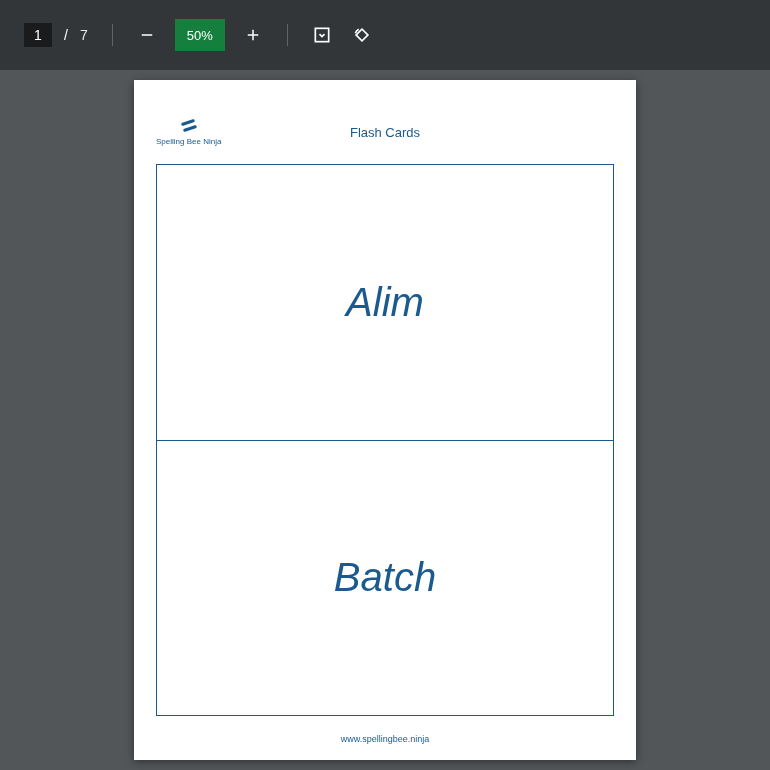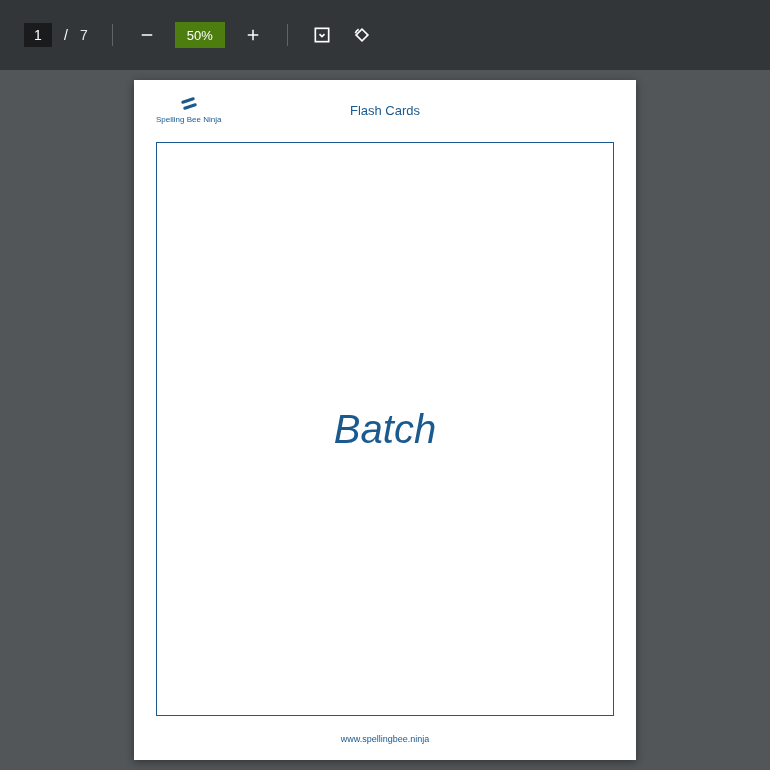--- a/index.html
+++ b/index.html
@@ -53,22 +53,22 @@
       width: 32px;
       height: 32px;
       display: flex;
       align-items: center;
       justify-content: center;
       cursor: pointer;
       color: #fff;
     }
     .zoom-level {
       width: 50px;
-      height: 26px;
-      background: #4d7c0f;
+      height: 32px;
+      background: #15803d;
       color: #fff;
       font-size: 13px;
       display: flex;
       align-items: center;
       justify-content: center;
       margin: 0 4px;
     }
     .viewer {
       width: 100%;
       height: calc(100% - 70px);
@@ -77,21 +77,21 @@
       padding-top: 10px;
       background: #525659;
     }
     .page {
       width: 502px;
       height: 680px;
       background: #fff;
       box-shadow: 0 2px 8px rgba(0,0,0,0.4);
       display: flex;
       flex-direction: column;
-      padding: 10px 22px 14px 22px;
+      padding: 32px 22px 14px 22px;
       position: relative;
     }
     .page-header {
       display: flex;
       align-items: center;
       height: 40px;
       position: relative;
       margin-bottom: 12px;
     }
     .logo {
@@ -200,20 +200,23 @@
         <div class="logo-mark">
           <div class="logo-dash d1"></div>
           <div class="logo-dash d2"></div>
         </div>
         <span class="logo-text">Spelling Bee Ninja</span>
       </div>
       <div class="doc-title">Flash Cards</div>
     </div>
     <div class="cards">
       <div class="card-cell">
+        <span class="card-word">Alim</span>
+      </div>
+      <div class="card-cell">
         <span class="card-word">Batch</span>
       </div>
     </div>
     <div class="footer">
       <a class="footer-link">www.spellingbee.ninja</a>
     </div>
   </div>
 </div>
 
 </body></html>

